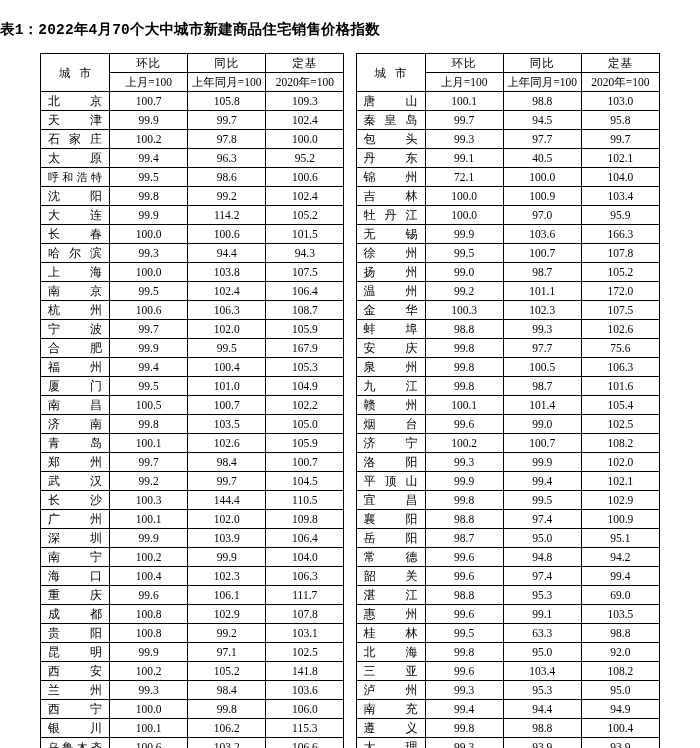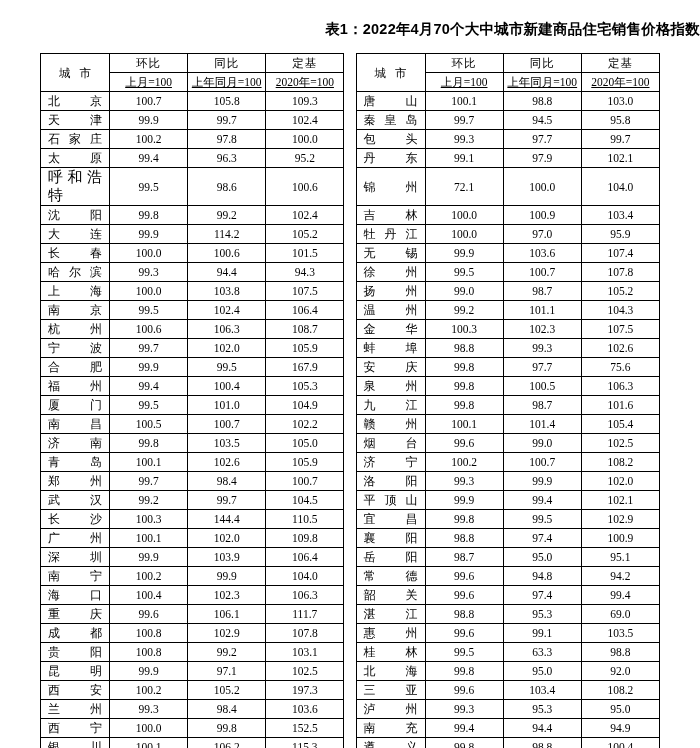--- a/index.html
+++ b/index.html
@@ -15,24 +15,24 @@
     position: relative;
     overflow: hidden;
   }
   .page {
     width: 700px;
     height: 748px;
     box-sizing: border-box;
     padding: 0;
   }
   .title {
-    text-align: right;
+    text-align: left;
     font-size: 14.5px;
     font-weight: bold;
-    font-family: Liberation Sans, sans-serif;
+    font-family: Liberation Mono, monospace;
     margin: 20px 0 12px 0;
     letter-spacing: 0.2px;
   }
   .title .tlabel {
     font-weight: bold;
   }
   table.main {
     border-collapse: collapse;
     margin: 14px auto 0 auto;
     width: 620px;
@@ -55,21 +55,20 @@
     letter-spacing: 3px;
     text-indent: 3px;
   }
   .hdr-top {
     font-size: 12px;
     letter-spacing: 1px;
   }
   .hdr-sub {
     font-size: 11px;
     letter-spacing: 0px;
-    text-decoration: underline;
   }
   
   col.c-city { width: 68px; }
   col.c-num  { width: 77px; }
   col.c-gap  { width: 12px; }
 
   
   .cityname {
     display: inline-block;
     width: 54px;
@@ -167,25 +166,25 @@
           <td class="num">99.7</td>
         </tr>
         <tr>
           <td><span class="cityname">太 原</span></td>
           <td class="num">99.4</td>
           <td class="num">96.3</td>
           <td class="num">95.2</td>
           <td class="gapcol"></td>
           <td><span class="cityname">丹 东</span></td>
           <td class="num">99.1</td>
-          <td class="num">97.9</td>
+          <td class="num">40.5</td>
           <td class="num">102.1</td>
         </tr>
         <tr>
-          <td><span class="cityname" style="letter-spacing: 0px; font-size: 15px;">呼和浩特</span></td>
+          <td><span class="cityname" style="letter-spacing: 0px; font-size: 11px;">呼和浩特</span></td>
           <td class="num">99.5</td>
           <td class="num">98.6</td>
           <td class="num">100.6</td>
           <td class="gapcol"></td>
           <td><span class="cityname">锦 州</span></td>
           <td class="num">72.1</td>
           <td class="num">100.0</td>
           <td class="num">104.0</td>
         </tr>
         <tr>
@@ -212,21 +211,21 @@
         </tr>
         <tr>
           <td><span class="cityname">长 春</span></td>
           <td class="num">100.0</td>
           <td class="num">100.6</td>
           <td class="num">101.5</td>
           <td class="gapcol"></td>
           <td><span class="cityname">无 锡</span></td>
           <td class="num">99.9</td>
           <td class="num">103.6</td>
-          <td class="num">107.4</td>
+          <td class="num">166.3</td>
         </tr>
         <tr>
           <td><span class="cityname">哈尔滨</span></td>
           <td class="num">99.3</td>
           <td class="num">94.4</td>
           <td class="num">94.3</td>
           <td class="gapcol"></td>
           <td><span class="cityname">徐 州</span></td>
           <td class="num">99.5</td>
           <td class="num">100.7</td>
@@ -245,21 +244,21 @@
         </tr>
         <tr>
           <td><span class="cityname">南 京</span></td>
           <td class="num">99.5</td>
           <td class="num">102.4</td>
           <td class="num">106.4</td>
           <td class="gapcol"></td>
           <td><span class="cityname">温 州</span></td>
           <td class="num">99.2</td>
           <td class="num">101.1</td>
-          <td class="num">104.3</td>
+          <td class="num">172.0</td>
         </tr>
         <tr>
           <td><span class="cityname">杭 州</span></td>
           <td class="num">100.6</td>
           <td class="num">106.3</td>
           <td class="num">108.7</td>
           <td class="gapcol"></td>
           <td><span class="cityname">金 华</span></td>
           <td class="num">100.3</td>
           <td class="num">102.3</td>
@@ -460,21 +459,21 @@
           <td class="gapcol"></td>
           <td><span class="cityname">北 海</span></td>
           <td class="num">99.8</td>
           <td class="num">95.0</td>
           <td class="num">92.0</td>
         </tr>
         <tr>
           <td><span class="cityname">西 安</span></td>
           <td class="num">100.2</td>
           <td class="num">105.2</td>
-          <td class="num">197.3</td>
+          <td class="num">141.8</td>
           <td class="gapcol"></td>
           <td><span class="cityname">三 亚</span></td>
           <td class="num">99.6</td>
           <td class="num">103.4</td>
           <td class="num">108.2</td>
         </tr>
         <tr>
           <td><span class="cityname">兰 州</span></td>
           <td class="num">99.3</td>
           <td class="num">98.4</td>
@@ -482,21 +481,21 @@
           <td class="gapcol"></td>
           <td><span class="cityname">泸 州</span></td>
           <td class="num">99.3</td>
           <td class="num">95.3</td>
           <td class="num">95.0</td>
         </tr>
         <tr>
           <td><span class="cityname">西 宁</span></td>
           <td class="num">100.0</td>
           <td class="num">99.8</td>
-          <td class="num">152.5</td>
+          <td class="num">106.0</td>
           <td class="gapcol"></td>
           <td><span class="cityname">南 充</span></td>
           <td class="num">99.4</td>
           <td class="num">94.4</td>
           <td class="num">94.9</td>
         </tr>
         <tr>
           <td><span class="cityname">银 川</span></td>
           <td class="num">100.1</td>
           <td class="num">106.2</td>

